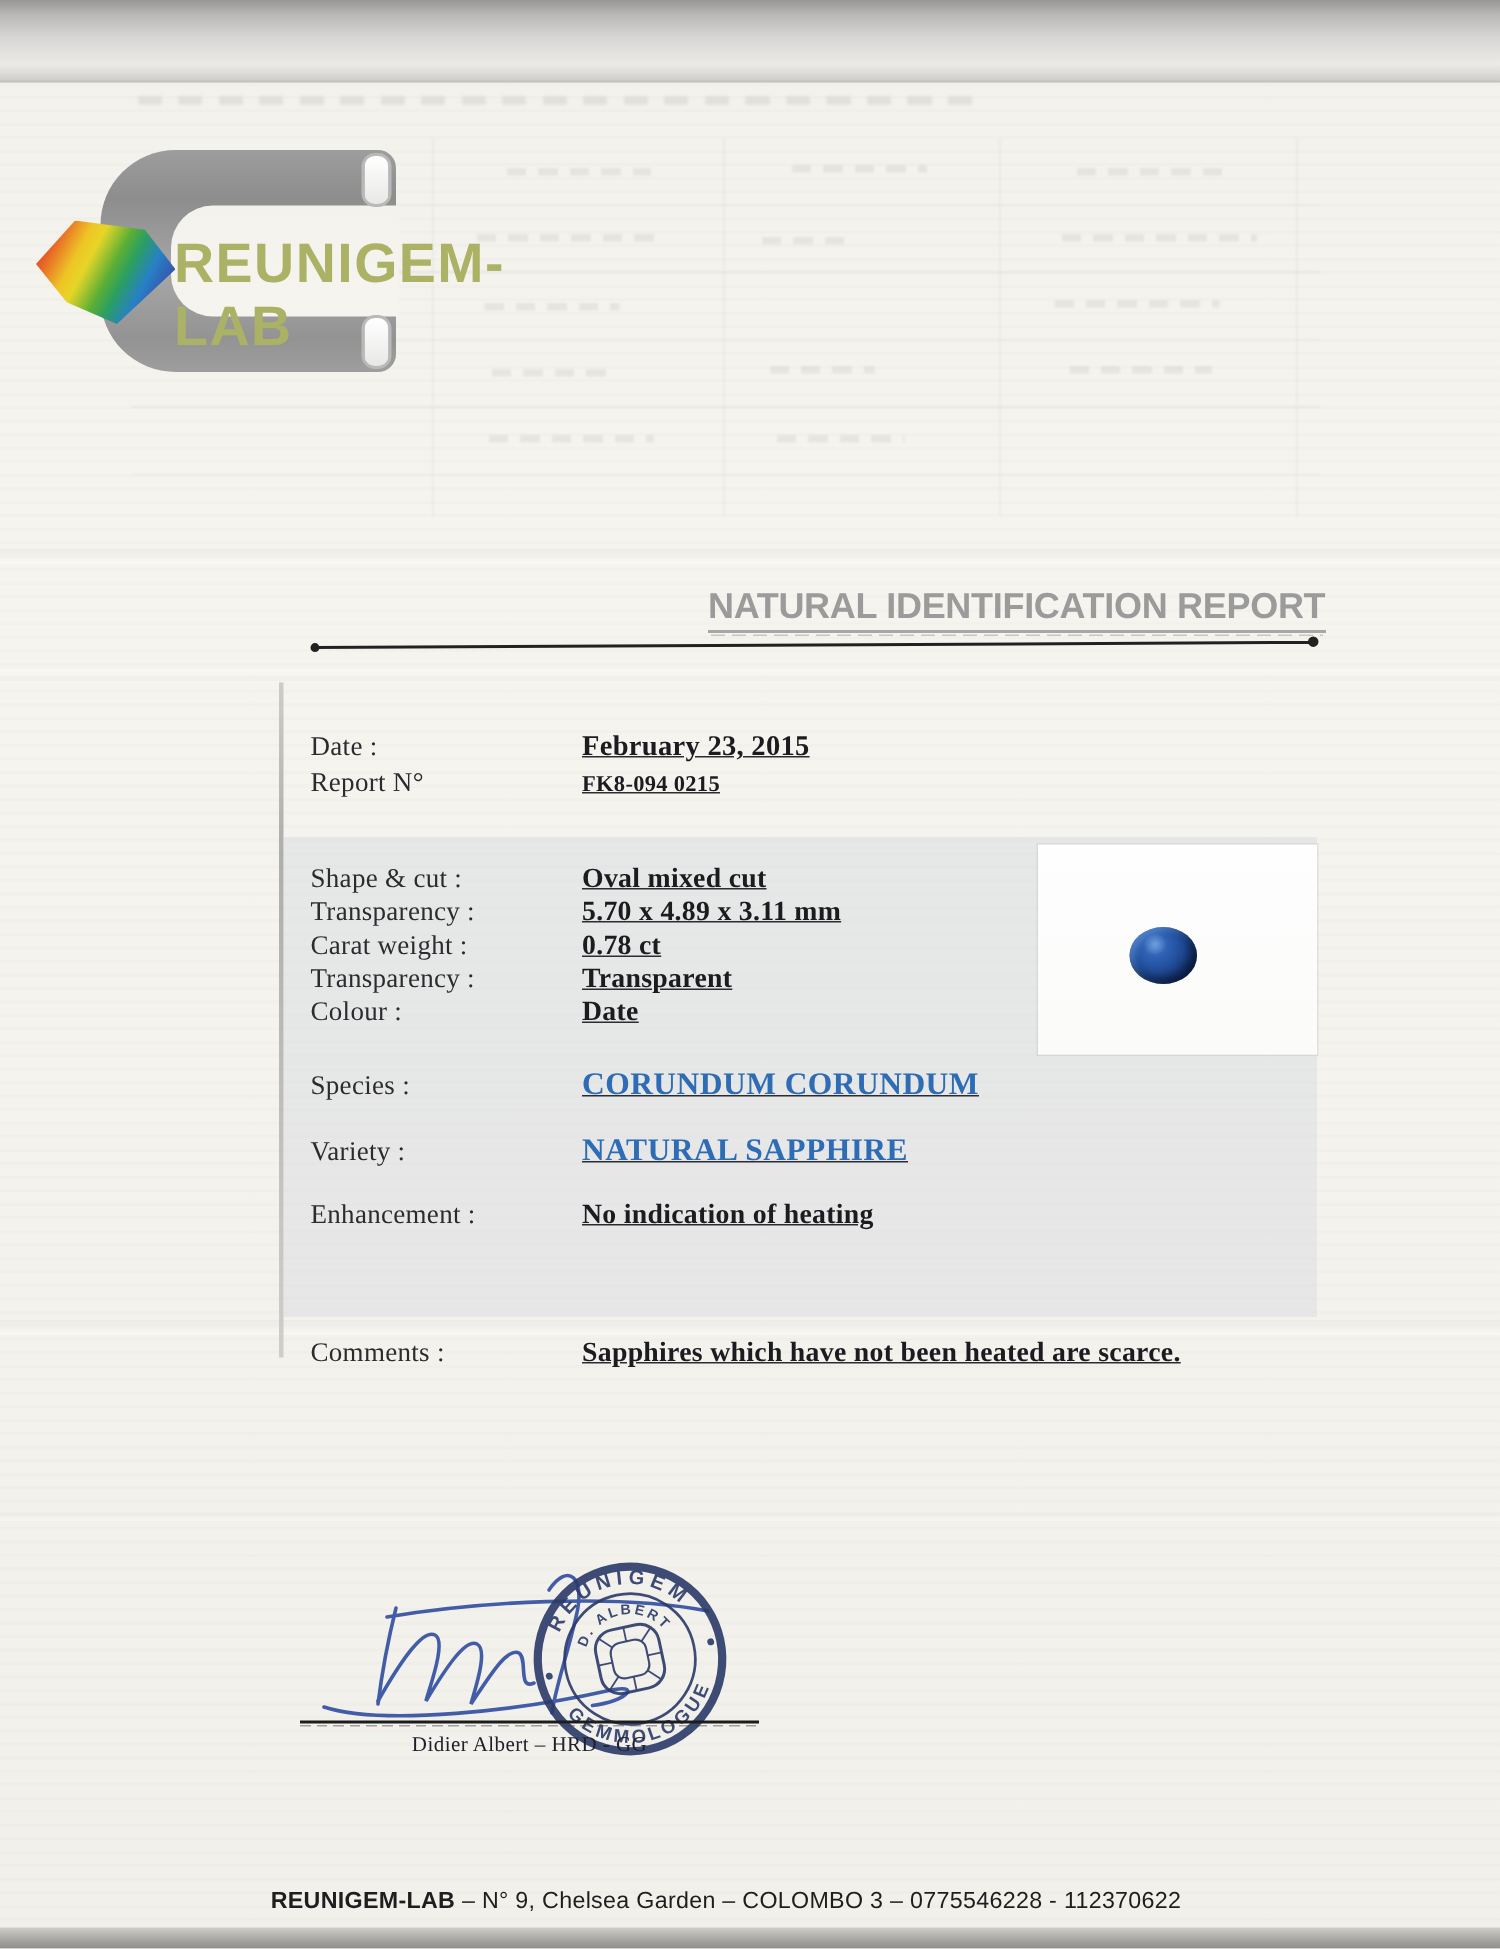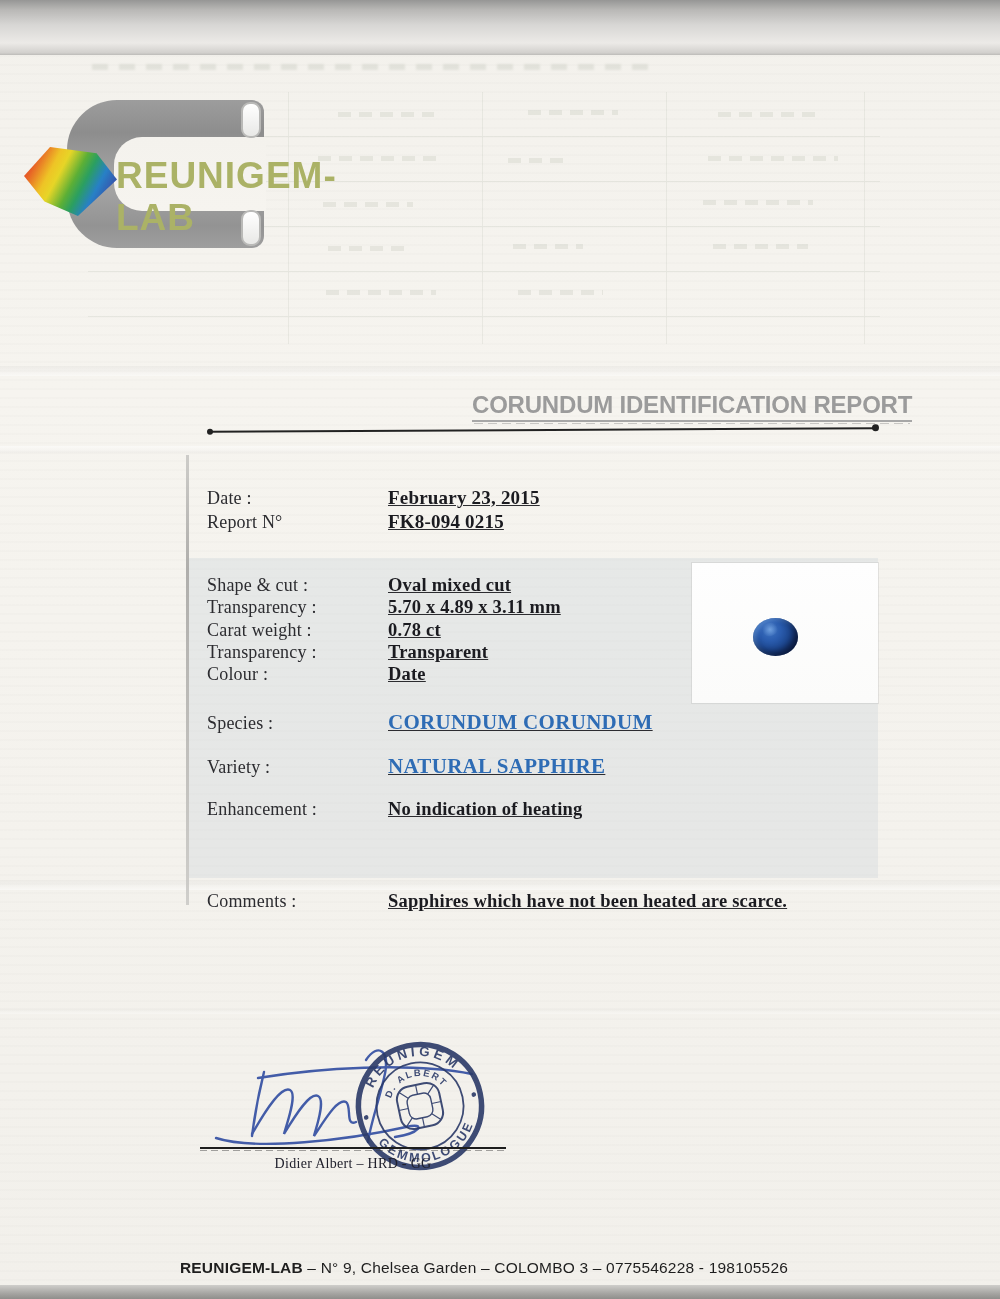--- a/index.html
+++ b/index.html
@@ -125,31 +125,31 @@
     </div>
     <div class="rainbow-diamond" style="background: linear-gradient(118deg, rgb(209, 43, 43) 0%, rgb(226, 98, 42) 15%, rgb(236, 196, 45) 30%, rgb(230, 213, 47) 38%, rgb(95, 174, 58) 52%, rgb(47, 158, 98) 61%, rgb(43, 127, 194) 73%, rgb(56, 86, 168) 85%, rgb(106, 47, 150) 100%);"></div>
     <div class="logo-text">REUNIGEM-LAB</div>
   </div>
 
   <div class="crease" style="top:366px;height:10px;background:linear-gradient(180deg,rgba(0,0,0,.035),rgba(255,255,255,.4))"></div>
   <div class="crease" style="top:446px;height:8px;background:linear-gradient(180deg,rgba(255,255,255,.5),rgba(0,0,0,.02))"></div>
   <div class="crease" style="top:880px;height:10px;background:linear-gradient(180deg,rgba(0,0,0,.03),rgba(255,255,255,.45))"></div>
   <div class="crease" style="top:1008px;height:6px;background:linear-gradient(180deg,rgba(0,0,0,.02),rgba(255,255,255,.3))"></div>
 
-  <div class="report-title">CORUNDUM IDENTIFICATION REPORT</div>
+  <div class="report-title">NATURAL IDENTIFICATION REPORT</div>
   <div class="title-rule"></div>
 
   <div class="side-line"></div>
   <div class="content-tint"></div>
 
   <div class="row" style="top:487px">
     <span class="lbl">Date :</span><span class="val" style="font-size:19px">February 23, 2015</span>
   </div>
   <div class="row" style="top:511px">
-    <span class="lbl">Report N°</span><span class="val" style="font-size:19px">FK8-094 0215</span>
+    <span class="lbl">Report N°</span><span class="val" style="font-size:15px">FK8-094 0215</span>
   </div>
 
   <div class="row" style="top:575px">
     <span class="lbl">Shape &amp; cut :</span><span class="val">Oval mixed cut</span>
   </div>
   <div class="row" style="top:597px">
     <span class="lbl">Transparency :</span><span class="val">5.70 x 4.89 x 3.11 mm</span>
   </div>
   <div class="row" style="top:620px">
     <span class="lbl">Carat weight :</span><span class="val">0.78 ct</span>
@@ -215,18 +215,18 @@
         <text font-family="Liberation Sans, sans-serif" font-size="9.5" font-weight="bold" fill="#2b3a68" letter-spacing="1.8">
           <textPath href="#arcInner" startOffset="50%" text-anchor="middle">D. ALBERT</textPath>
         </text>
       </svg>
     </div>
     <div class="sig-line"></div>
     <div class="signatory">Didier Albert – HRD - GG</div>
   </div>
 
   <div class="footer-line">
-    <span class="fname">REUNIGEM-LAB</span><span> – N° 9, Chelsea Garden – COLOMBO 3 – 0775546228 - 198105526</span>
+    <span class="fname">REUNIGEM-LAB</span><span> – N° 9, Chelsea Garden – COLOMBO 3 – 0775546228 - 112370622</span>
   </div>
 
   <div class="scan-edge-top"></div>
   <div class="scan-edge-bottom"></div>
 </div>
 
 </body></html>

